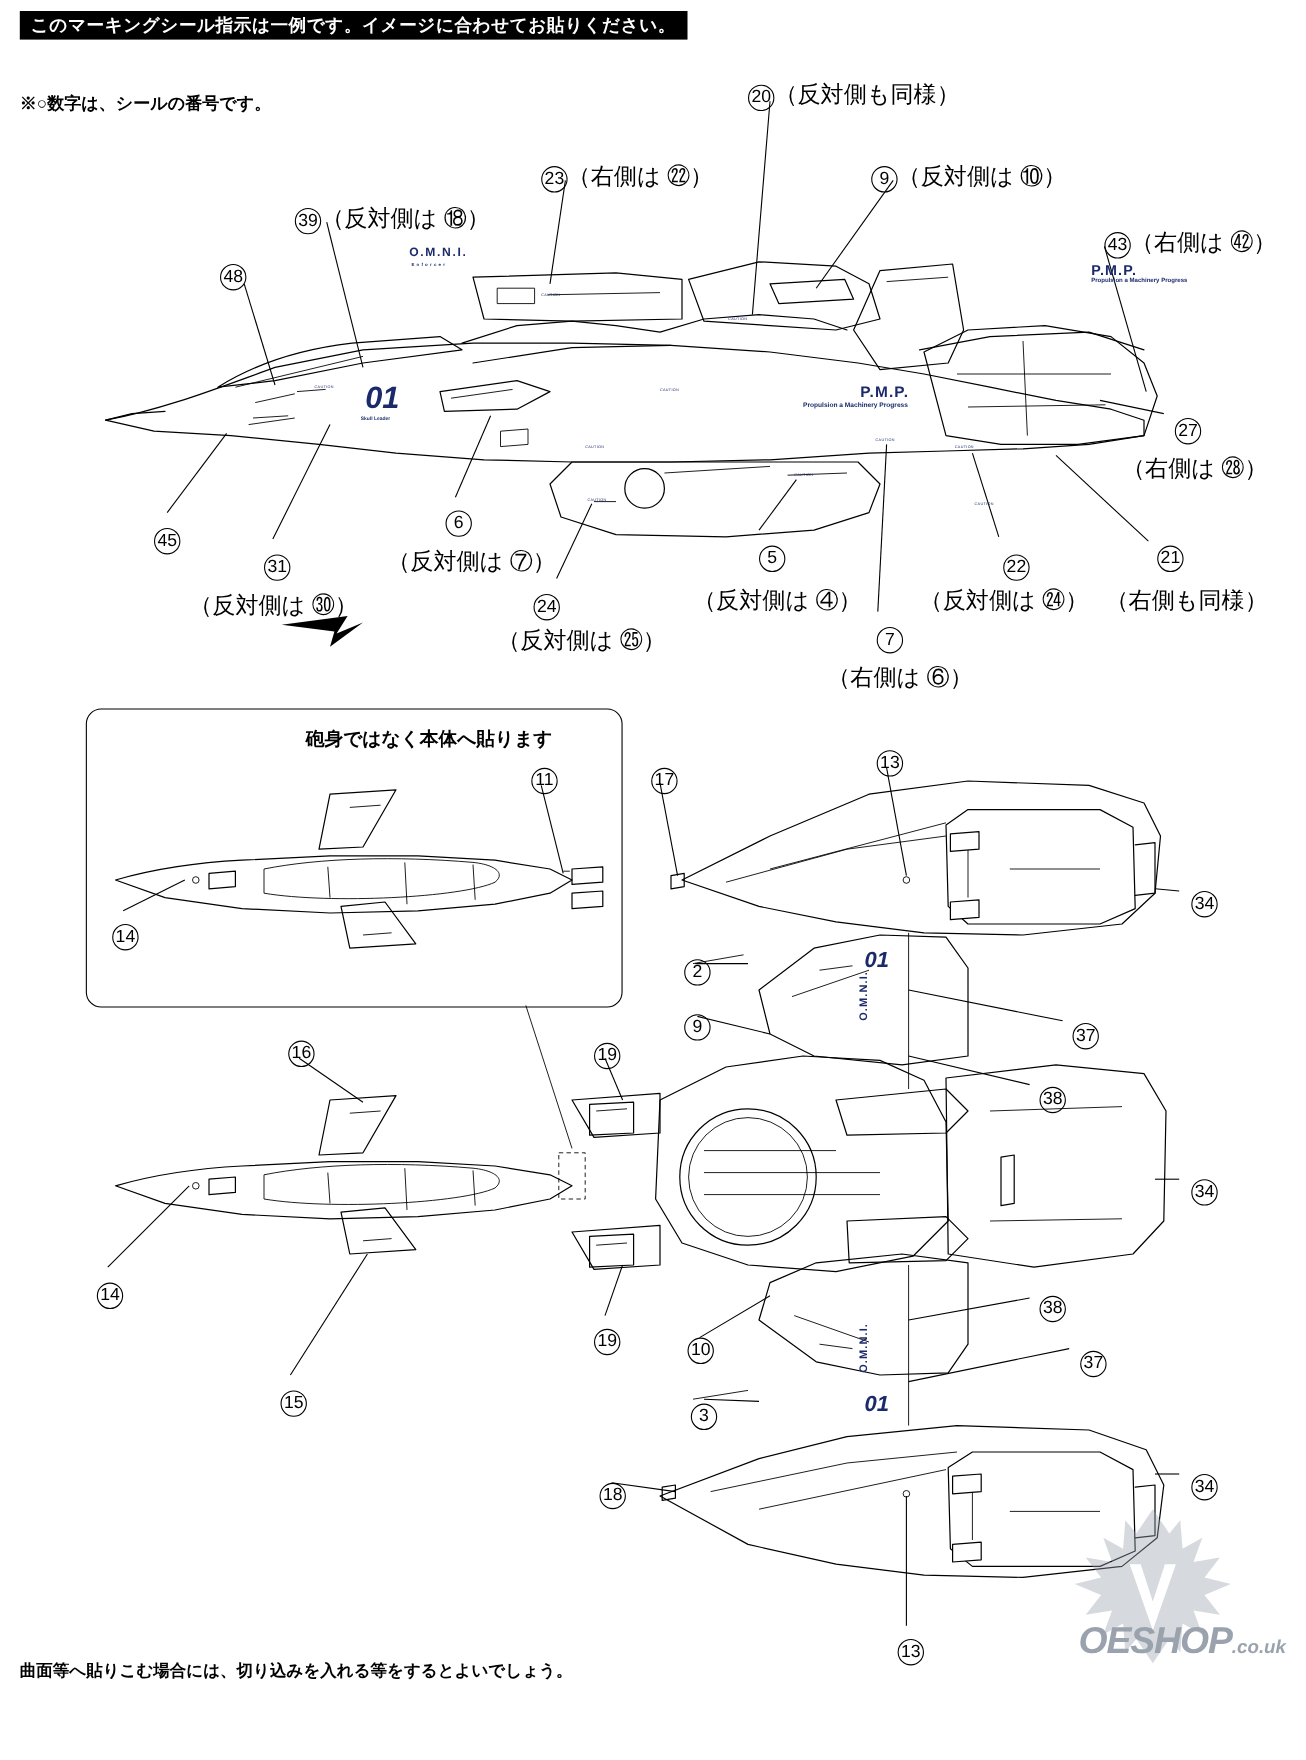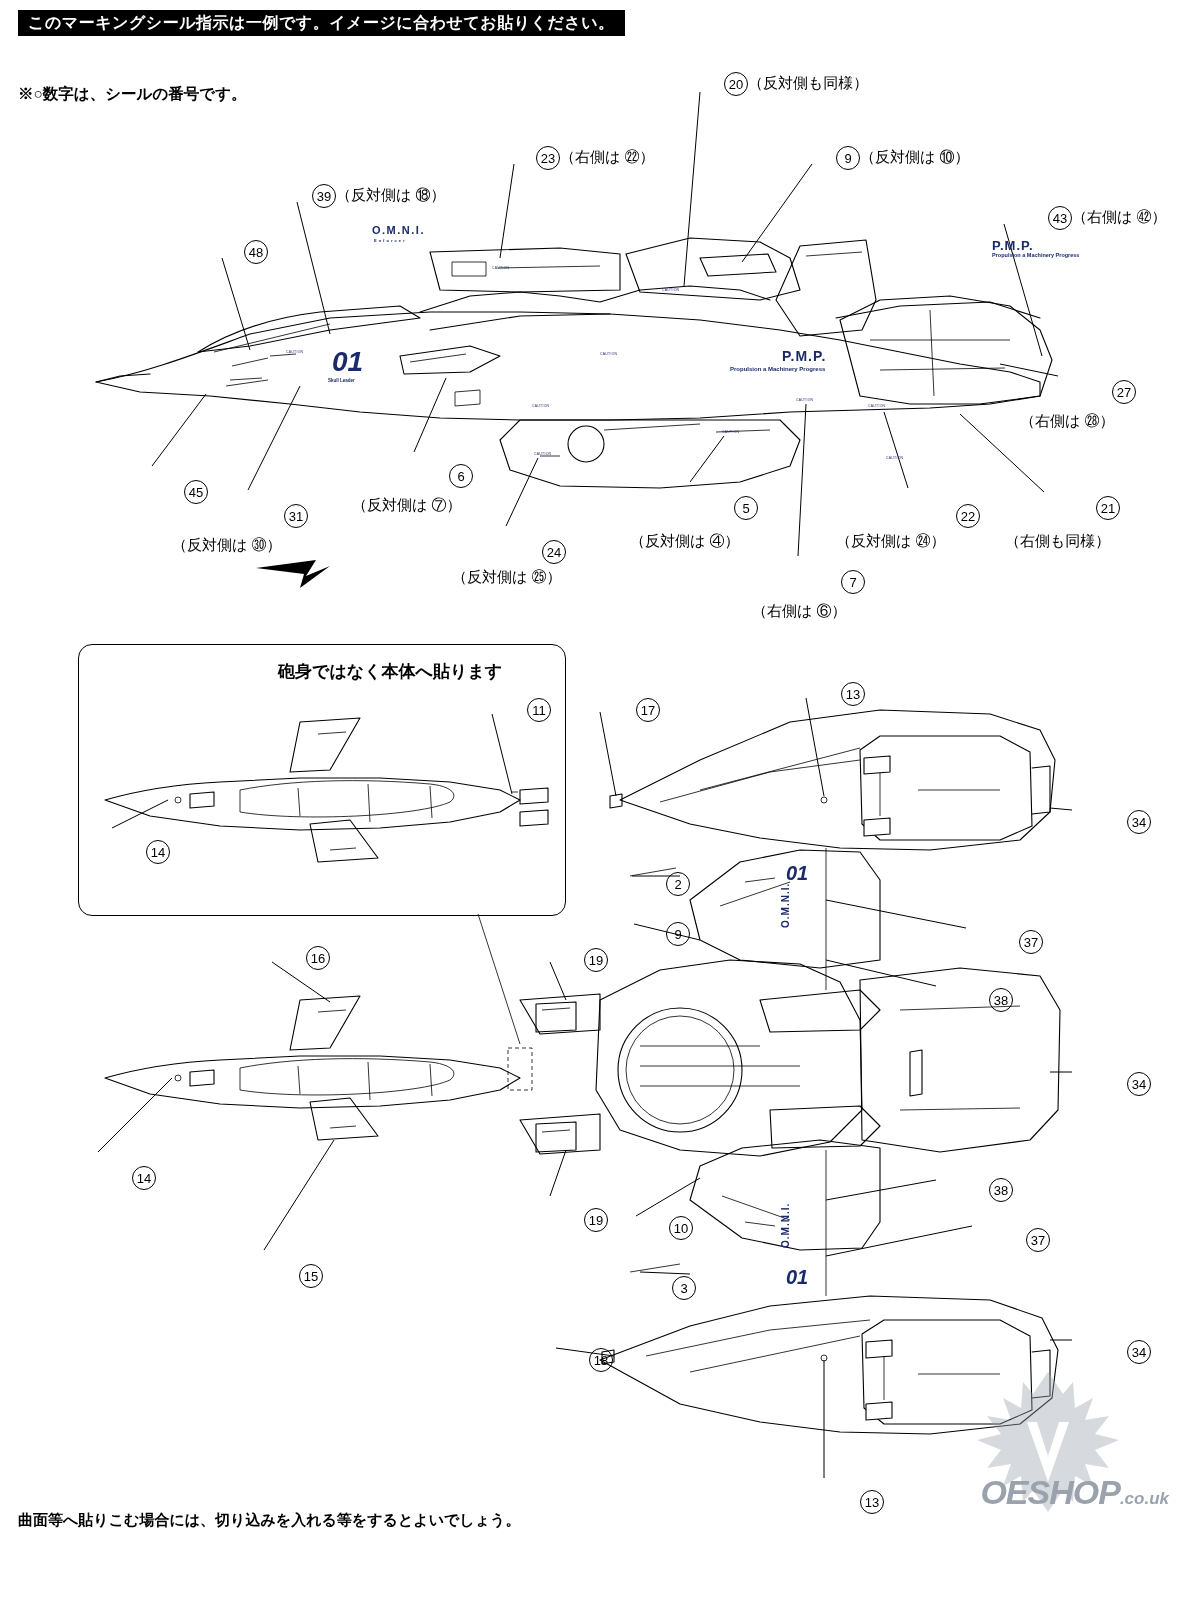--- a/index.html
+++ b/index.html
@@ -17,25 +17,24 @@
   .note1{left:18px;top:56px;}
   .note2{left:18px;top:84px;}
 
   .footer{position:absolute;left:18px;top:1505px;font-size:15px;font-weight:bold;line-height:29px;white-space:nowrap;}
 
   
   .cal{position:absolute;font-size:14.5px;white-space:nowrap;}
   .circ{
     display:inline-flex;align-items:center;justify-content:center;
     width:22px;height:22px;border:1.4px solid #000;border-radius:50%;
-    font-size:13px;line-height:1;vertical-align:middle;
+    font-size:16px;line-height:1;vertical-align:middle;
     font-family:"Liberation Sans",sans-serif;
-    margin-left:44px;
   }
-  .jp{font-size:15px;}
+  .jp{font-size:21px;}
 
   
   .detail-box{
     position:absolute;left:78px;top:644px;width:486px;height:270px;
     border:1.6px solid #000;border-radius:14px;
   }
   .detail-cap{position:absolute;left:278px;top:660px;font-size:17px;font-weight:bold;white-space:nowrap;}
 
   
   .omni{position:absolute;font-family:"Liberation Sans",sans-serif;font-weight:bold;color:#1b2a6b;white-space:nowrap;}
@@ -329,21 +328,21 @@
   </div>
   <div class="cal" style="left:752px;top:602px;">
     <span class="jp">（右側は ⑥）</span>
   </div>
   <div class="cal" style="left:690px;top:496px;">
     <span class="circ">5</span>
   </div>
   <div class="cal" style="left:630px;top:532px;">
     <span class="jp">（反対側は ④）</span>
   </div>
-  <div class="cal" style="left:498px;top:540px;">
+  <div class="cal" style="left:485px;top:540px;">
     <span class="circ">24</span>
   </div>
   <div class="cal" style="left:452px;top:568px;">
     <span class="jp">（反対側は ㉕）</span>
   </div>
   <div class="cal" style="left:405px;top:464px;">
     <span class="circ">6</span>
   </div>
   <div class="cal" style="left:352px;top:496px;">
     <span class="jp">（反対側は ⑦）</span>

